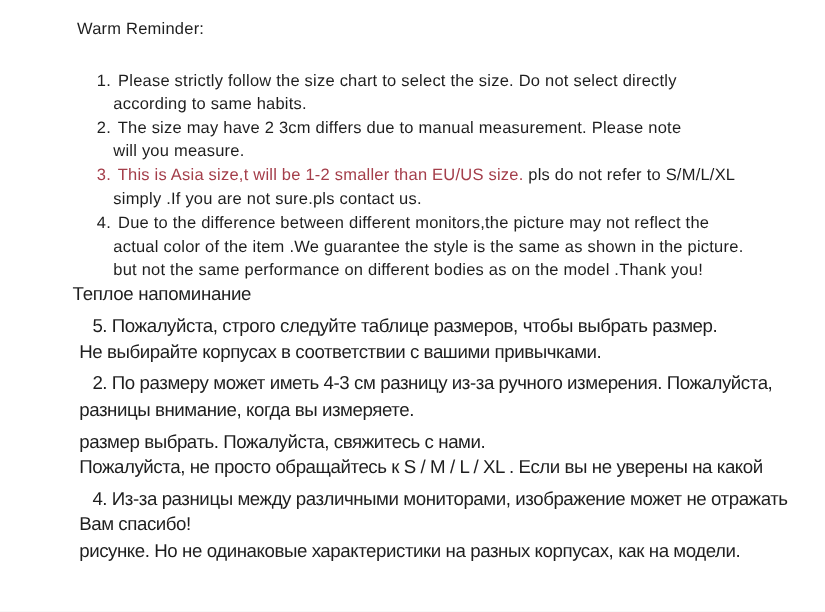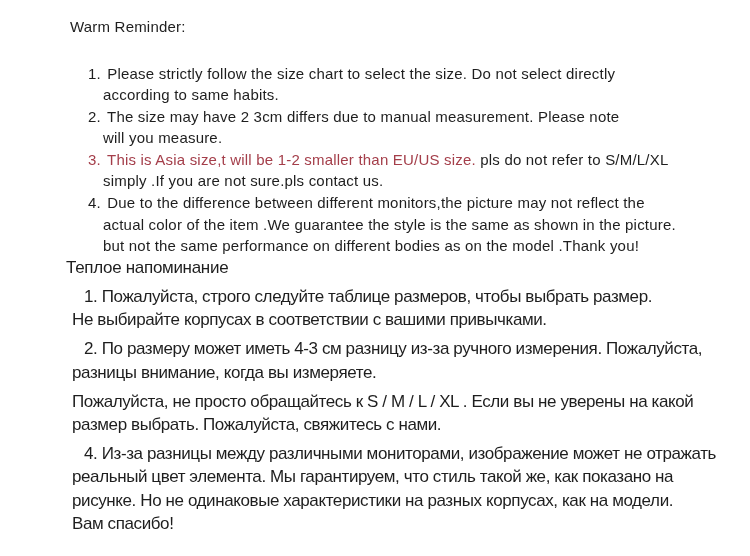--- a/index.html
+++ b/index.html
@@ -92,35 +92,34 @@
       <div class="en-line"><span class="num">4.</span> <span>Due to the difference between different monitors,the picture may not reflect the</span></div>
       <div class="en-line en-cont">actual color of the item .We guarantee the style is the same as shown in the picture.</div>
       <div class="en-line en-cont">but not the same performance on different bodies as on the model .Thank you!</div>
     </div>
   </div>
 
   <div class="ru-block">
     <div class="ru-title">Теплое напоминание</div>
 
     <div class="ru-para">
-      <div class="ru-line ru-first">1. Пожалуйста, строго следуйте таблице размеров, чтобы выбрать размер.</div>
+      <div class="ru-line ru-first">5. Пожалуйста, строго следуйте таблице размеров, чтобы выбрать размер.</div>
       <div class="ru-line">Не выбирайте корпусах в соответствии с вашими привычками.</div>
     </div>
 
     <div class="ru-para">
       <div class="ru-line ru-first">2. По размеру может иметь 4-3 см разницу из-за ручного измерения. Пожалуйста,</div>
       <div class="ru-line">разницы внимание, когда вы измеряете.</div>
     </div>
 
     <div class="ru-para">
+      <div class="ru-line">размер выбрать. Пожалуйста, свяжитесь с нами.</div>
       <div class="ru-line">Пожалуйста, не просто обращайтесь к S / M / L / XL . Если вы не уверены на какой</div>
-      <div class="ru-line">размер выбрать. Пожалуйста, свяжитесь с нами.</div>
     </div>
 
     <div class="ru-para">
       <div class="ru-line ru-first">4. Из-за разницы между различными мониторами, изображение может не отражать</div>
-      <div class="ru-line">реальный цвет элемента. Мы гарантируем, что стиль такой же, как показано на</div>
+      <div class="ru-line">Вам спасибо!</div>
       <div class="ru-line">рисунке. Но не одинаковые характеристики на разных корпусах, как на модели.</div>
-      <div class="ru-line">Вам спасибо!</div>
     </div>
   </div>
 
 </div>
 
 </body></html>

